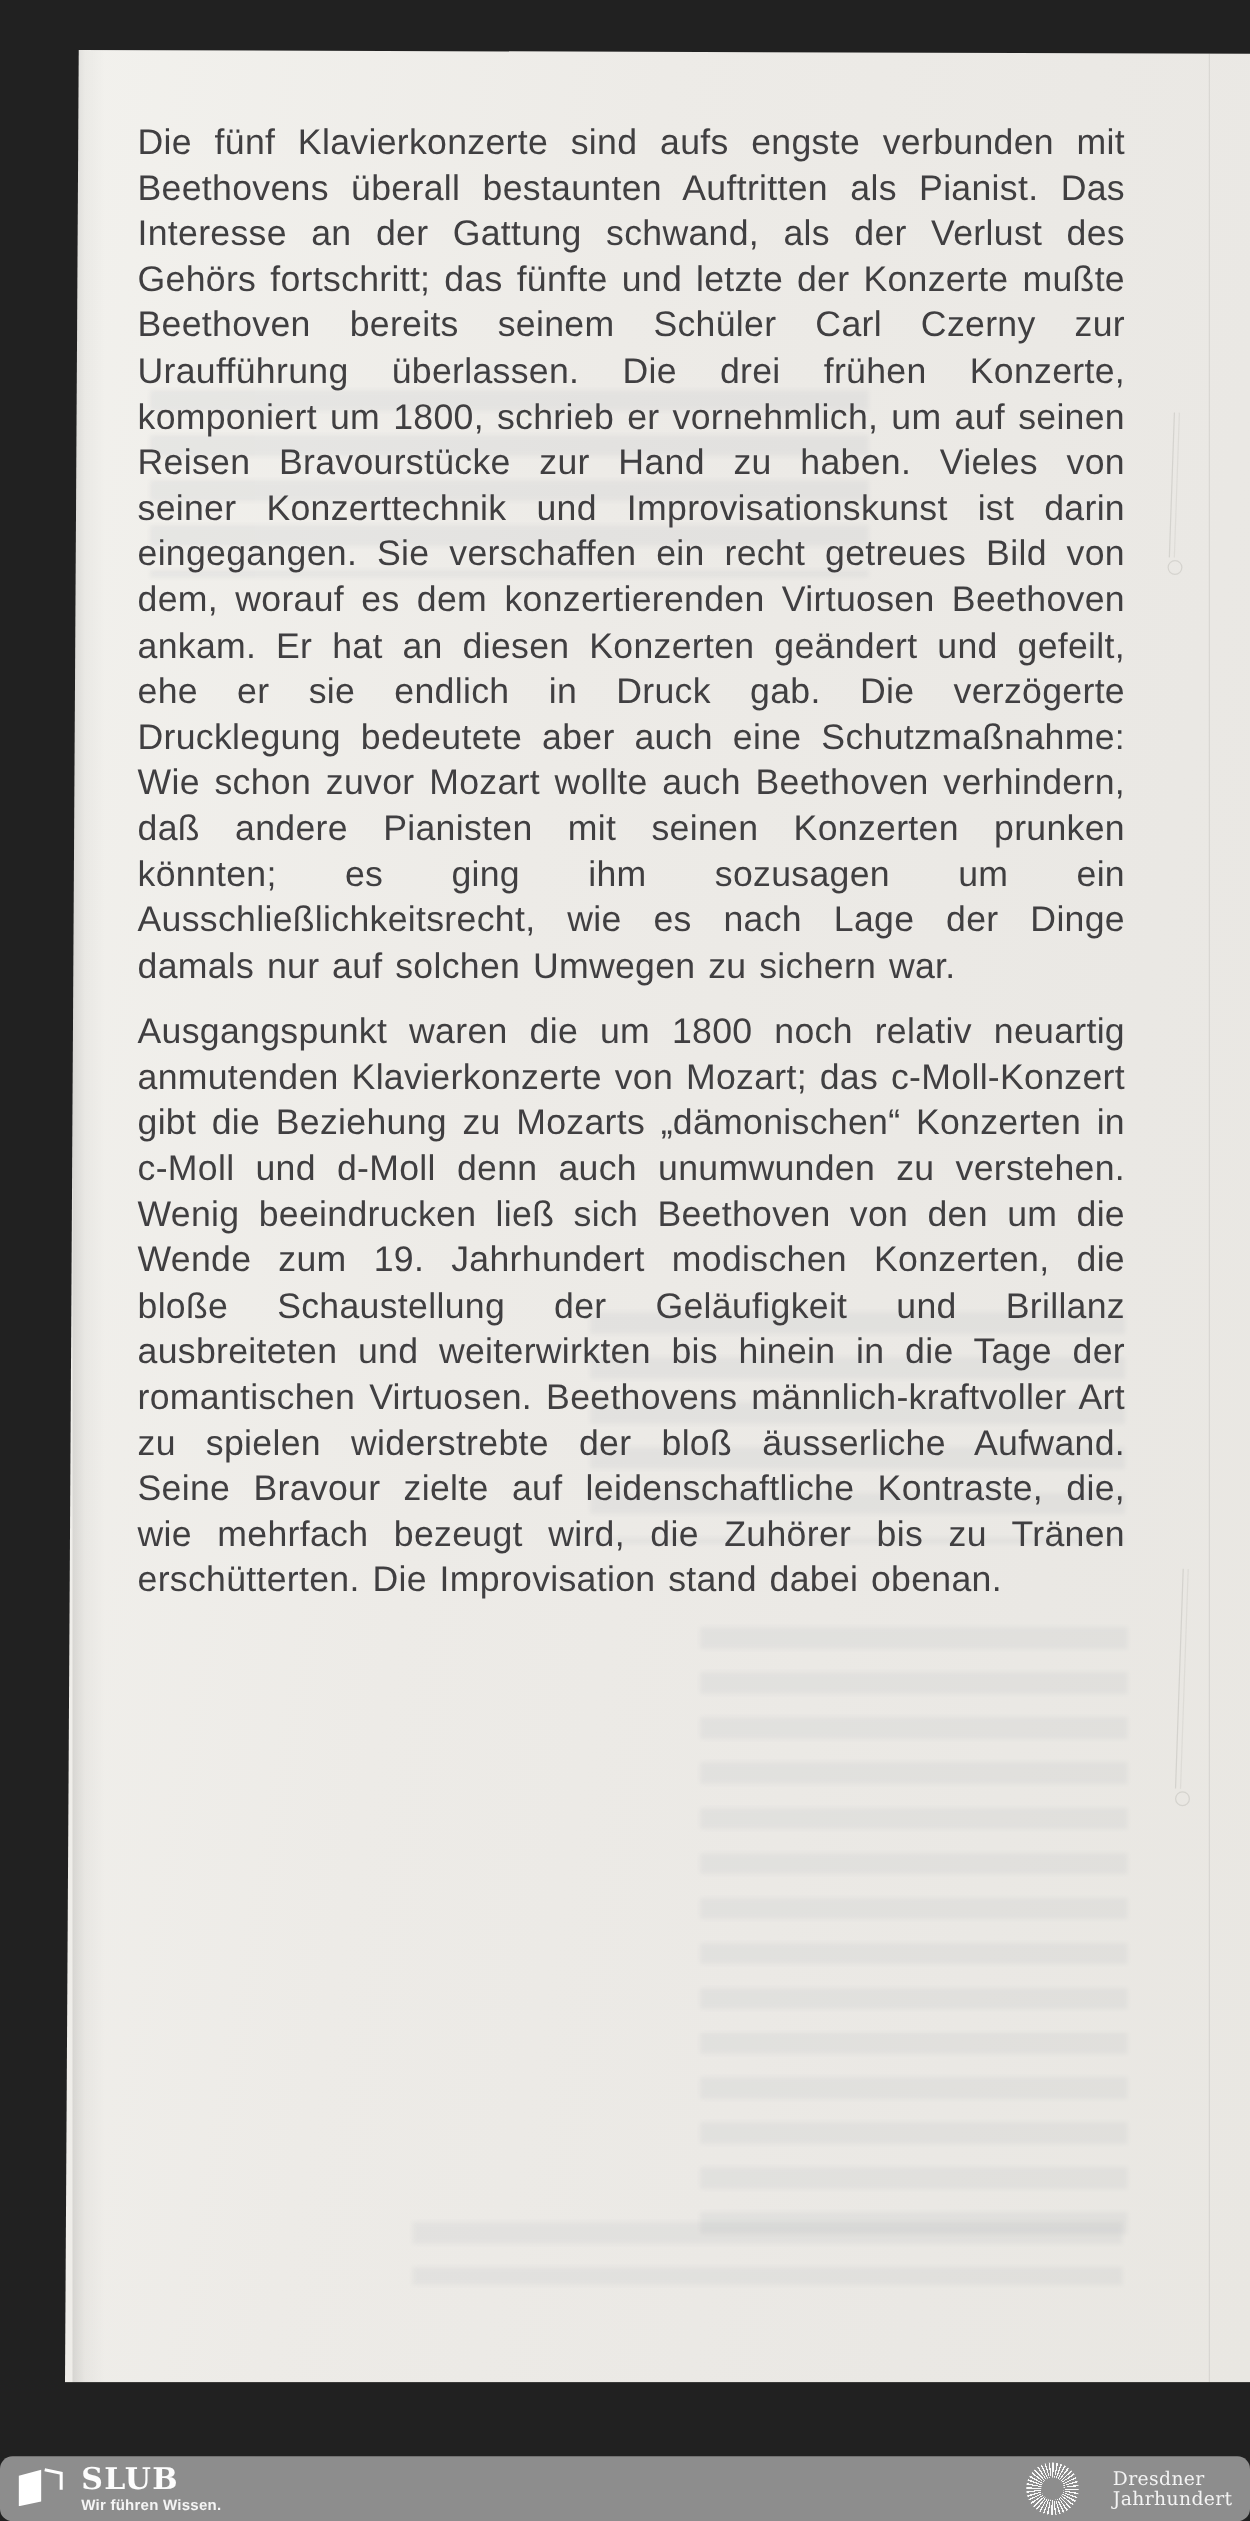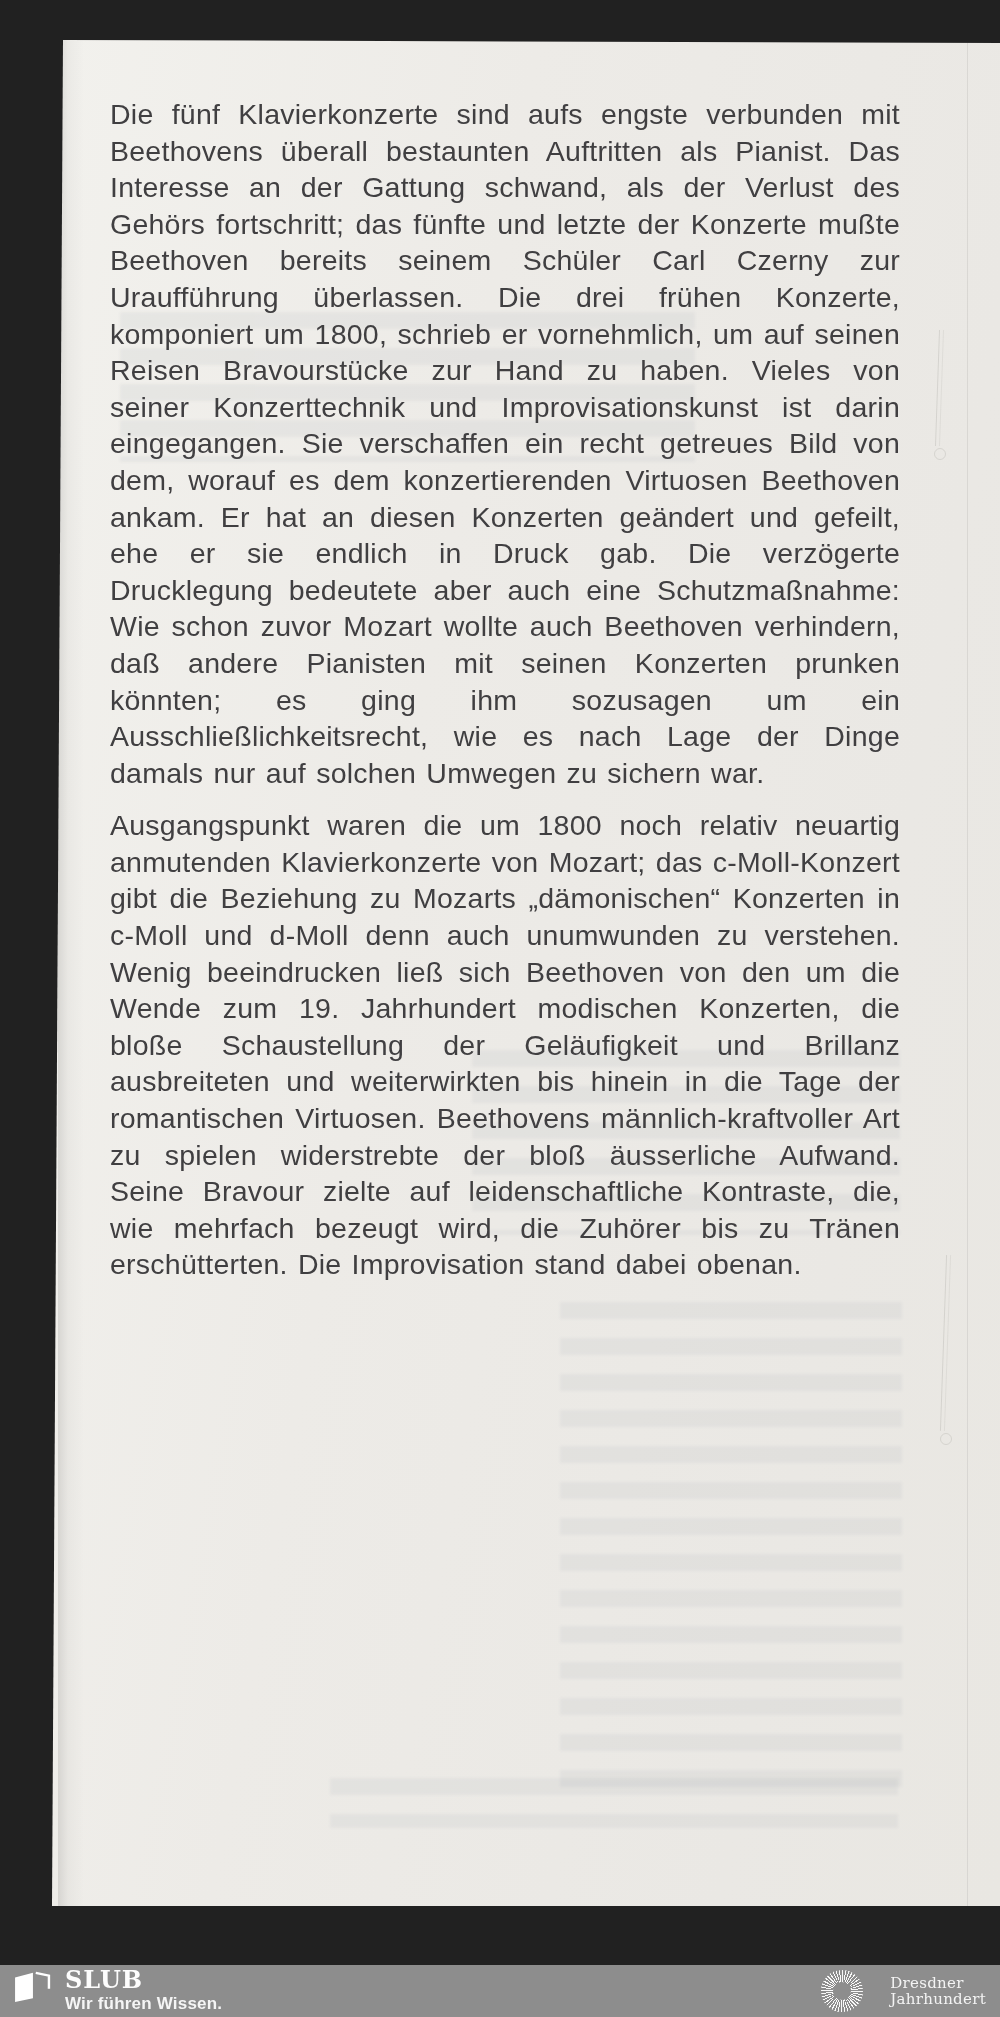--- a/index.html
+++ b/index.html
@@ -59,33 +59,33 @@
   .staple .head{
     position:absolute;left:2px;bottom:0;width:10px;height:10px;border-radius:50%;
     border:1.5px solid rgba(125,125,118,0.35);
   }
   .staple.s1{left:880px;top:290px;height:130px;}
   .staple.s2{left:886px;top:1215px;height:190px;}
   
   .footer{
     position:absolute;left:0;right:0;bottom:0;height:52px;
     background:#8d8d8d;
-    display:flex;align-items:center;justify-content:space-between;
+    display:flex;align-items:center;justify-content:space-between;border-radius:10px;
   }
   .slub{
     display:flex;align-items:flex-start;gap:14px;margin-left:13px;cursor:pointer;
   }
   .slub-book{width:38px;height:32px;margin-top:2px;}
   .slub-text{display:flex;flex-direction:column;}
   .slub-name{
     font-family:"DejaVu Serif", serif;font-weight:bold;
     font-size:24px;line-height:24px;color:#fdfdfd;letter-spacing:1px;
   }
   .slub-tagline{
-    font-size:17px;font-weight:bold;color:#f5f5f5;margin-top:2px;letter-spacing:0.2px;
+    font-size:12px;font-weight:bold;color:#f5f5f5;margin-top:2px;letter-spacing:0.2px;
   }
   .partner{
     display:flex;align-items:center;gap:27px;margin-right:14px;cursor:pointer;
   }
   .sunburst{
     width:42px;height:42px;border-radius:50%;position:relative;
     background:repeating-conic-gradient(rgba(255,255,255,0.95) 0deg 3.5deg,rgba(255,255,255,0) 3.5deg 9deg);
   }
   .sunburst .hole{
     position:absolute;left:50%;top:50%;width:18px;height:18px;

